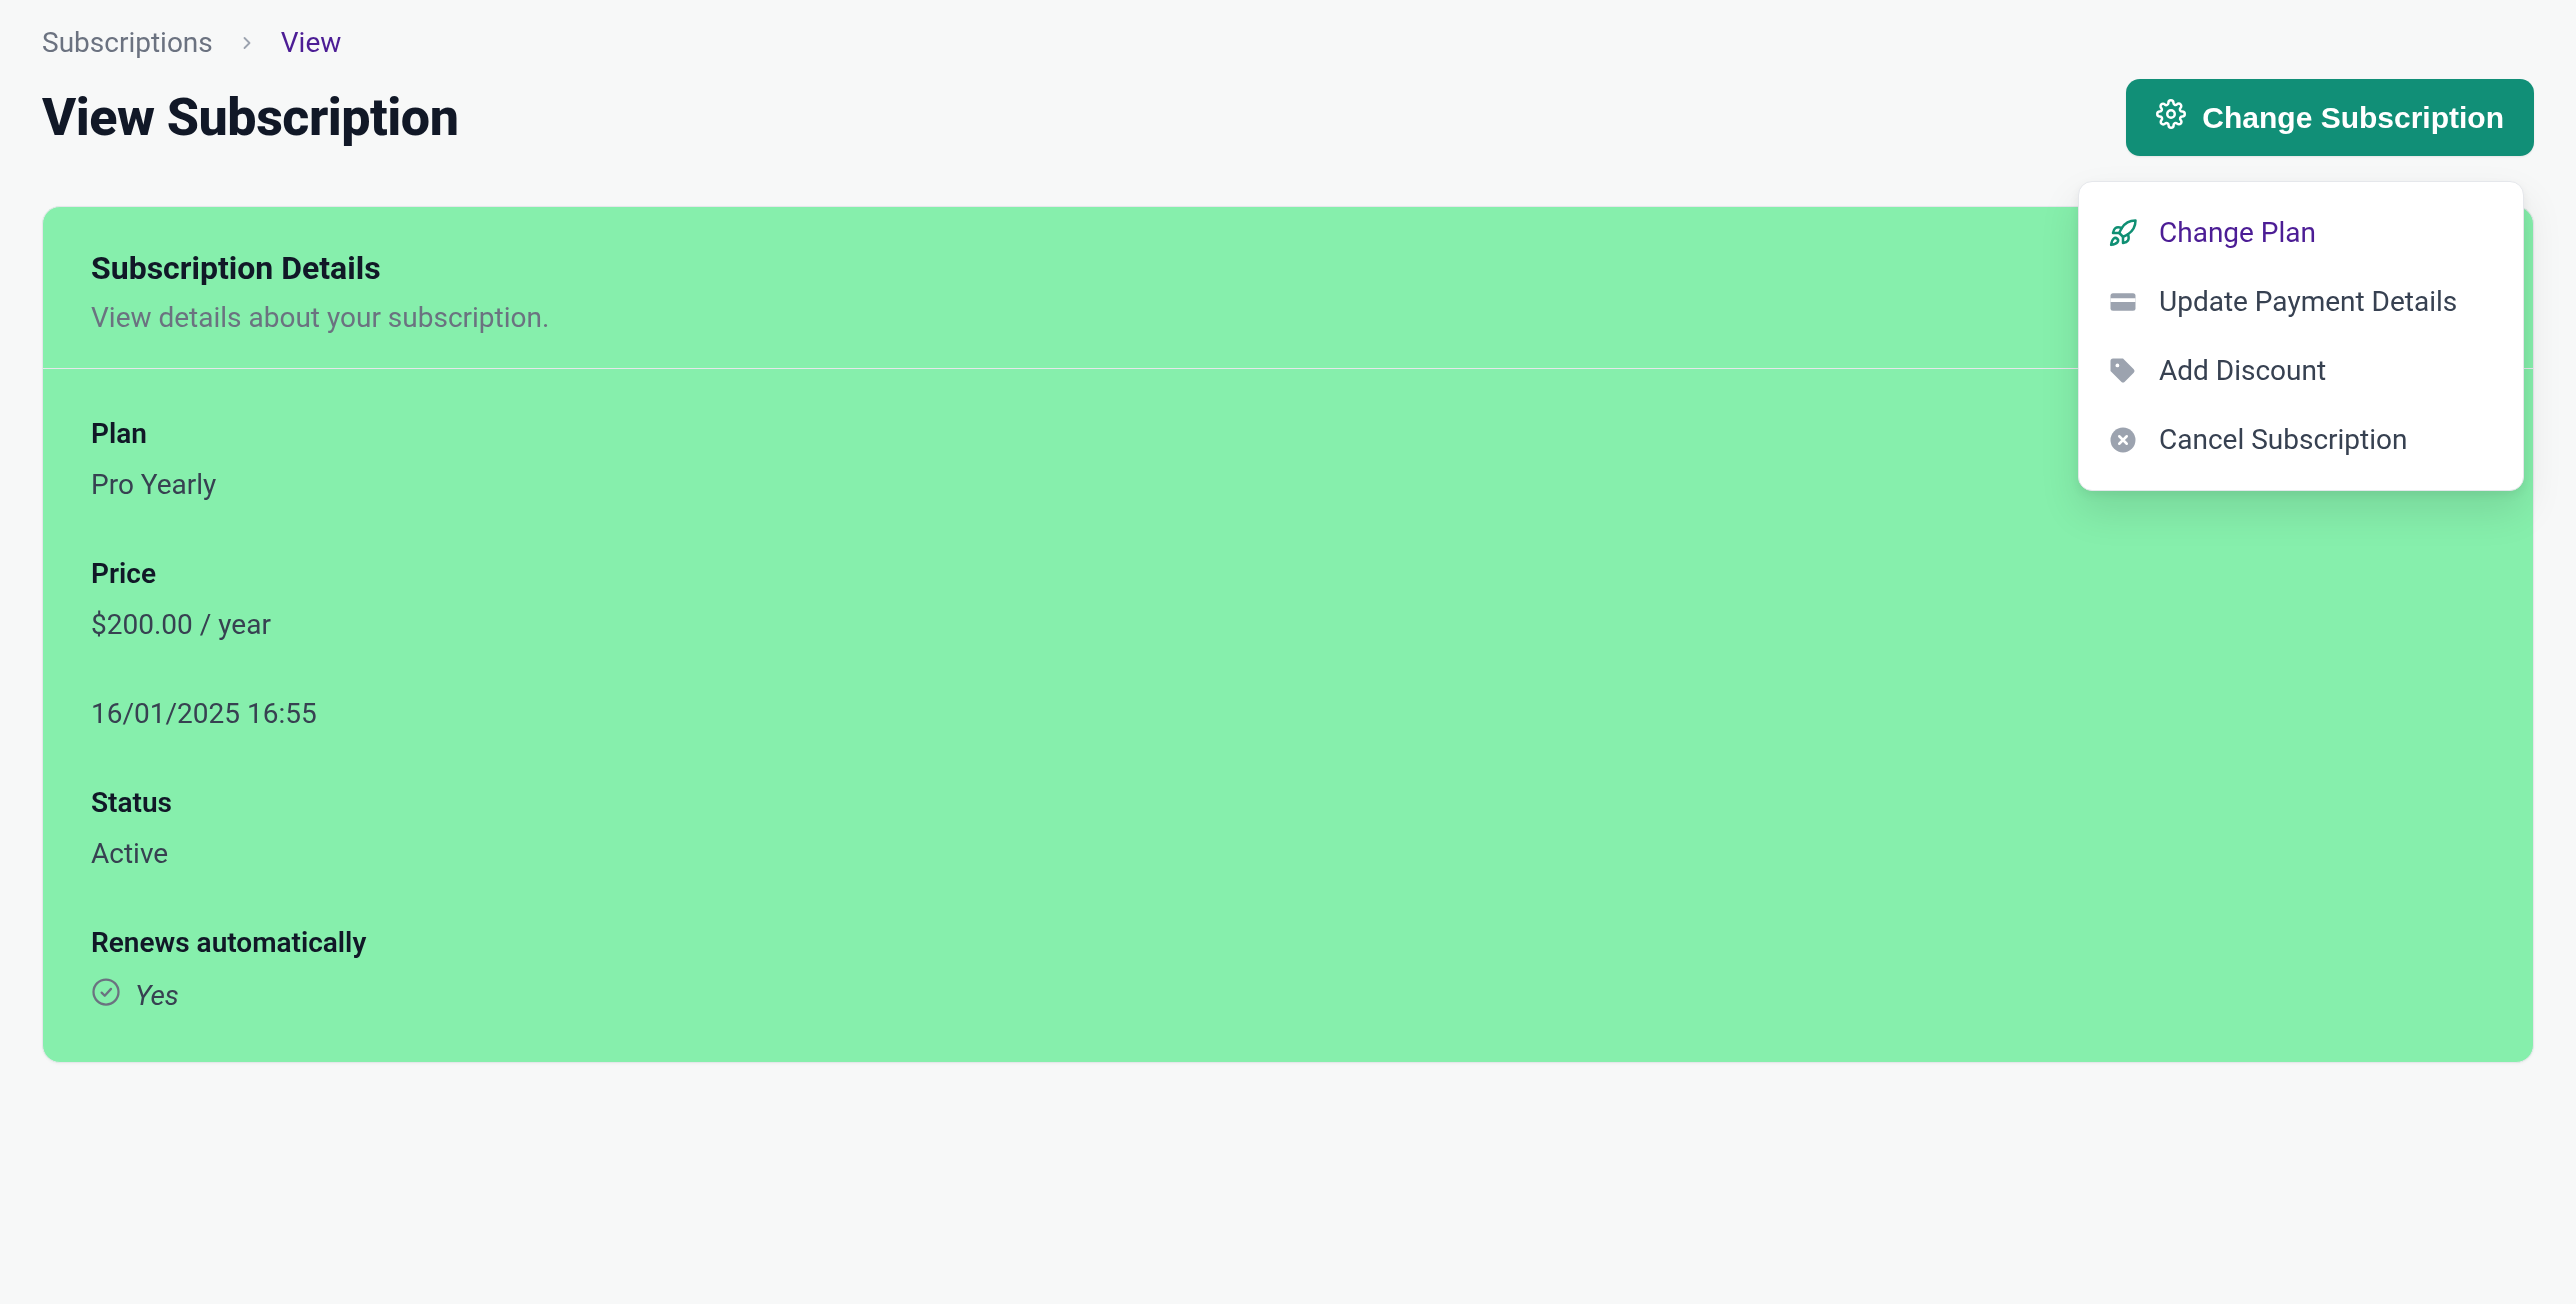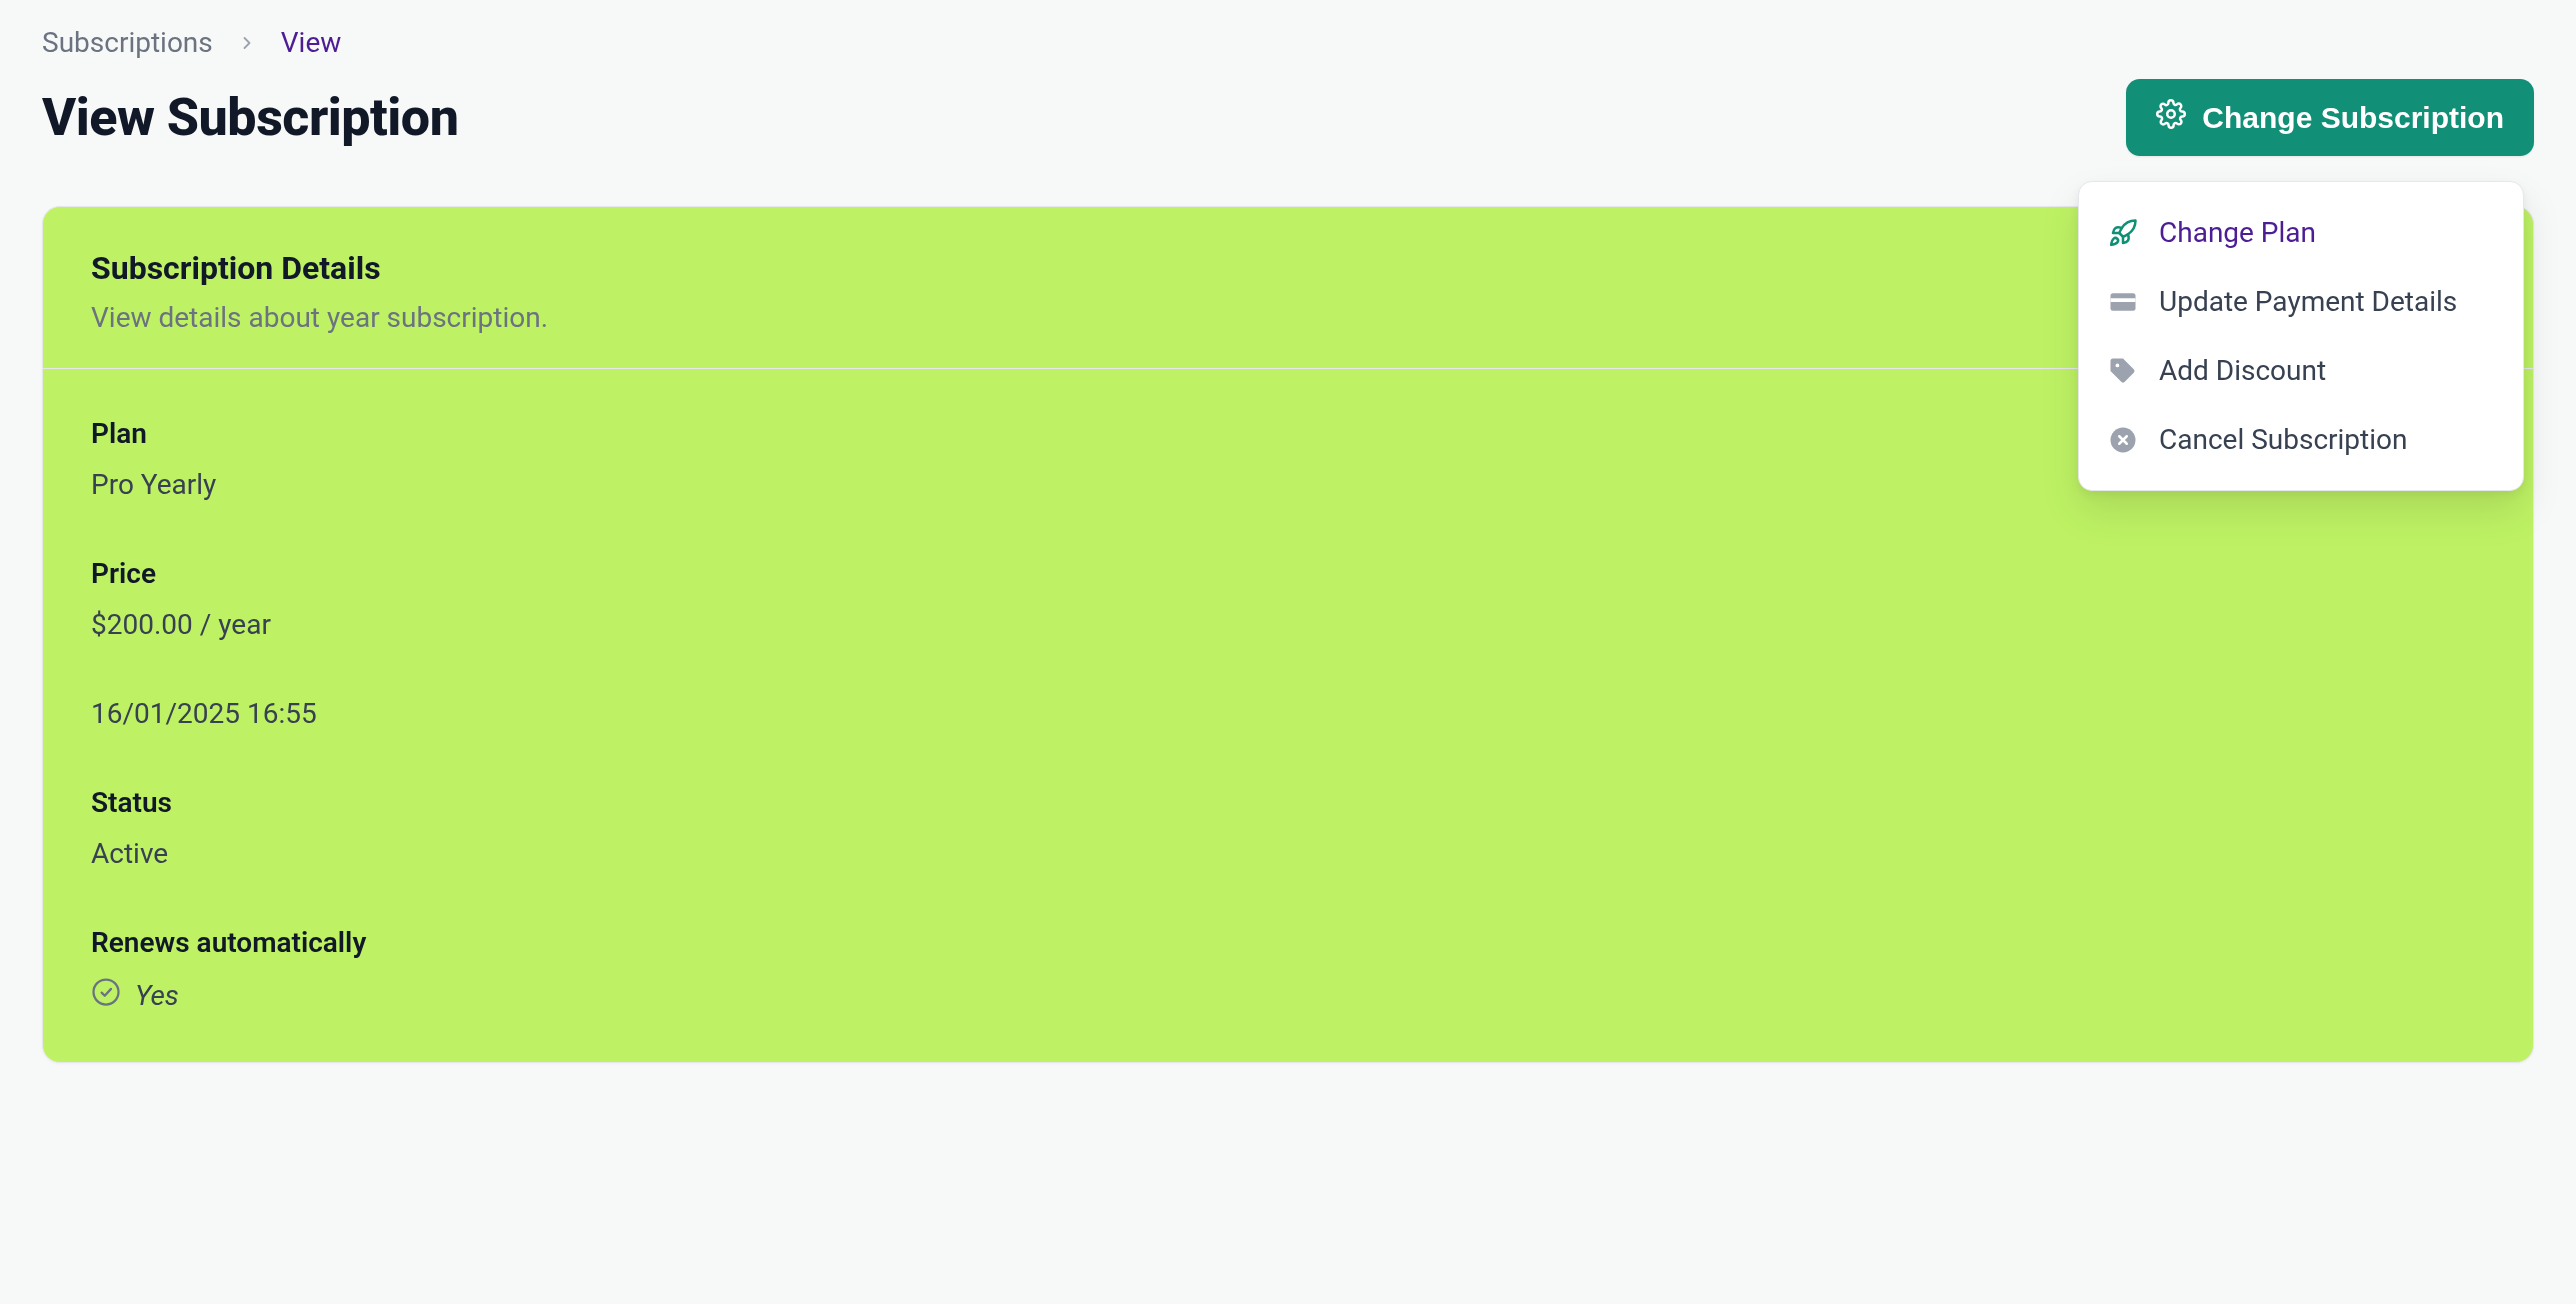--- a/index.html
+++ b/index.html
@@ -62,21 +62,21 @@
     border: none;
     border-radius: 14px;
     padding: 20px 30px;
     cursor: pointer;
     box-shadow: 0 1px 2px rgba(0,0,0,.08);
   }
   .manage-btn svg { width: 30px; height: 30px; }
 
   
   .card {
-    background: #bef264;
+    background: #86efac;
     border: 1px solid #e5e7eb;
     border-radius: 18px;
     box-shadow: 0 1px 3px rgba(0,0,0,.04);
     overflow: hidden;
   }
   .card-header {
     padding: 42px 48px 34px 48px;
     border-bottom: 1px solid #e5e7eb;
   }
   .card-title {
@@ -174,21 +174,21 @@
           <path d="M19.4 15a1.65 1.65 0 0 0 .33 1.82l.06.06a2 2 0 1 1-2.83 2.83l-.06-.06a1.65 1.65 0 0 0-1.82-.33 1.65 1.65 0 0 0-1 1.51V21a2 2 0 0 1-4 0v-.09a1.65 1.65 0 0 0-1-1.51 1.65 1.65 0 0 0-1.82.33l-.06.06a2 2 0 1 1-2.83-2.83l.06-.06a1.65 1.65 0 0 0 .33-1.82 1.65 1.65 0 0 0-1.51-1H3a2 2 0 0 1 0-4h.09a1.65 1.65 0 0 0 1.51-1 1.65 1.65 0 0 0-.33-1.82l-.06-.06a2 2 0 1 1 2.83-2.83l.06.06a1.65 1.65 0 0 0 1.82.33h0a1.65 1.65 0 0 0 1-1.51V3a2 2 0 0 1 4 0v.09a1.65 1.65 0 0 0 1 1.51h0a1.65 1.65 0 0 0 1.82-.33l.06-.06a2 2 0 1 1 2.83 2.83l-.06.06a1.65 1.65 0 0 0-.33 1.82v0a1.65 1.65 0 0 0 1.51 1H21a2 2 0 0 1 0 4h-.09a1.65 1.65 0 0 0-1.51 1z"></path>
         </svg>
       </span>
       <span>Change Subscription</span>
     </button>
   </div>
 
   <div class="card">
     <div class="card-header">
       <div class="card-title">Subscription Details</div>
-      <div class="card-subtitle">View details about year subscription.</div>
+      <div class="card-subtitle">View details about your subscription.</div>
     </div>
     <div class="card-body">
 
       <div class="field">
         <div class="field-label">Plan</div>
         <div class="field-value">Pro Yearly</div>
       </div>
 
       <div class="field">
         <div class="field-label">Price</div>

